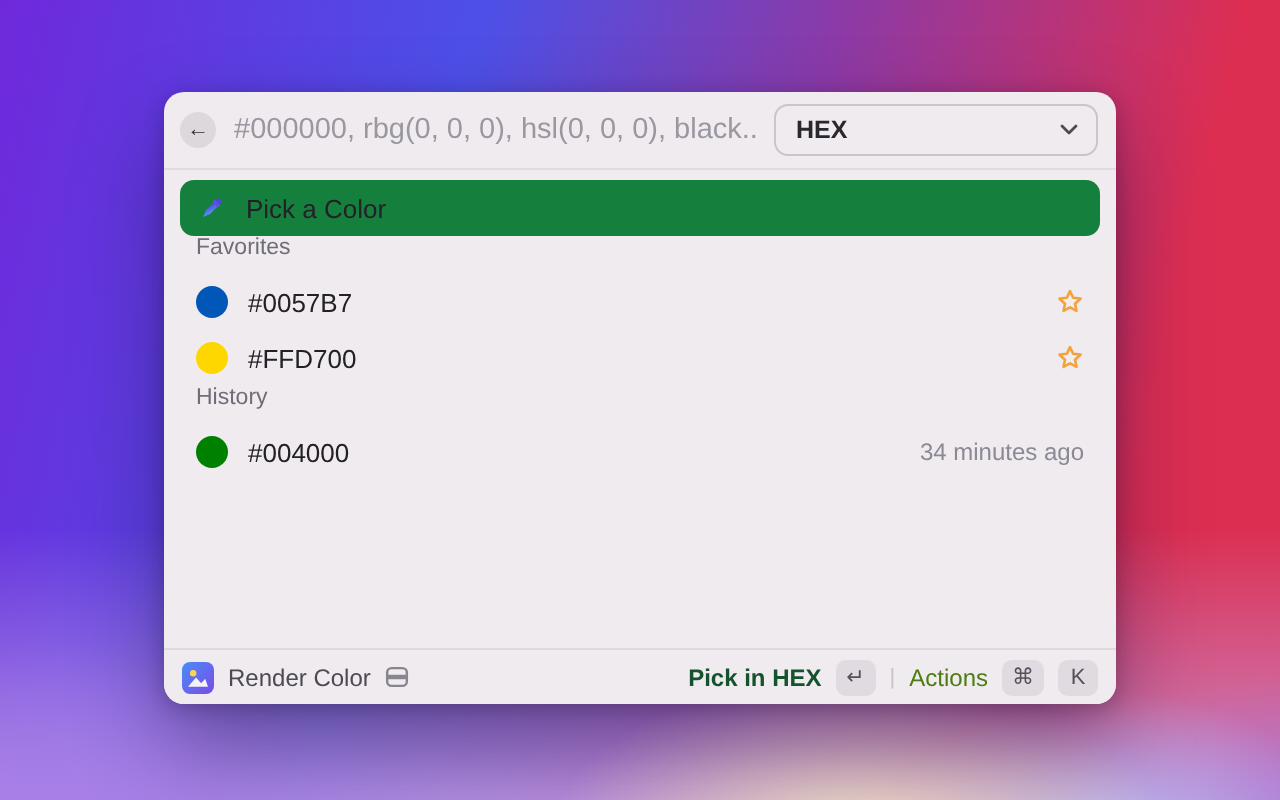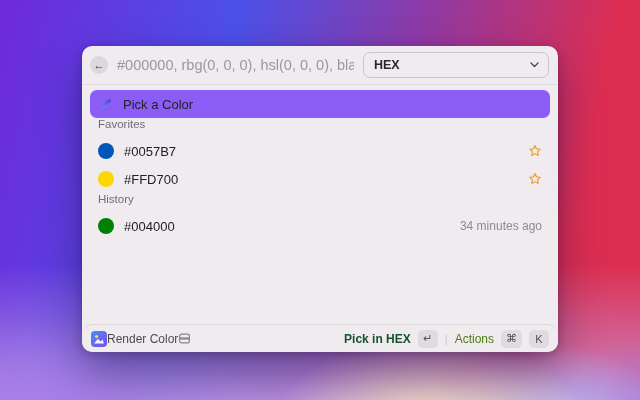--- a/index.html
+++ b/index.html
@@ -29,46 +29,46 @@
     width:18px; height:18px; border-radius:50%; background:#DCD8DC; border:none;
     display:flex; align-items:center; justify-content:center; cursor:pointer;
     font-size:11px; color:#2E2B33; font-family:inherit; flex:0 0 auto;
   }
   .search {
     flex:1; border:none; outline:none; background:transparent;
     font-size:14.5px; color:#232027; font-family:inherit; min-width:0;
   }
   .search::placeholder { color:#9B97A1; }
   .dropdown {
-    width:186px; height:26px; flex:0 0 auto;
+    width:162px; height:26px; flex:0 0 auto;
     border:1px solid #C9C5CD; border-radius:7px; background:#EFEBEF;
     display:flex; align-items:center; justify-content:space-between;
     padding:0 9px 0 10px; cursor:pointer;
   }
   .dropdown .dd-value { font-size:12.5px; font-weight:600; color:#2A272E; }
   .hdr-divider { height:1px; background:#DFDBDF; flex:0 0 auto; }
 
   
   .content { flex:1; padding:5px 8px 0 8px; overflow:hidden; }
   .listrow {
     height:28px; border-radius:7px; display:flex; align-items:center;
     padding:0 8px; gap:10px; cursor:pointer;
   }
-  .listrow.selected { background:#8b5cf6; }
+  .listrow.selected { background:#15803d; }
   .row-label { font-size:13px; color:#232027; font-weight:500; }
   .section-title { font-size:11.5px; font-weight:500; color:#716D78; margin:0 0 7px 8px; }
   .swatch { width:16px; height:16px; border-radius:50%; flex:0 0 auto; }
   .spacer { flex:1; }
   .timestamp { font-size:12px; color:#8D8994; font-weight:400;margin-left:16px; }
   .star { flex:0 0 auto; display:flex; }
 
   
   .footer {
     flex:0 0 auto; height:28px; border-top:1px solid #DDD9DE;
-    display:flex; align-items:center; padding:0 9px; background:#EFEBEF;border-radius:11px;
+    display:flex; align-items:center; padding:0 9px; gap:7px; background:#EFEBEF;
   }
   .appicon { width:16px; height:16px; border-radius:4px; flex:0 0 auto; display:flex; }
   .footer-name { font-size:12px; color:#4E4A55; }
   .printer { display:flex; flex:0 0 auto; }
   .primary-label { font-size:12px; font-weight:700; color:#14532d; }
   .keycap {
     min-width:20px; height:18px; padding:0 5px; border-radius:5px; background:#DFDBE0;
     display:flex; align-items:center; justify-content:center;
     font-size:11px; color:#55515C; cursor:pointer;
   }

